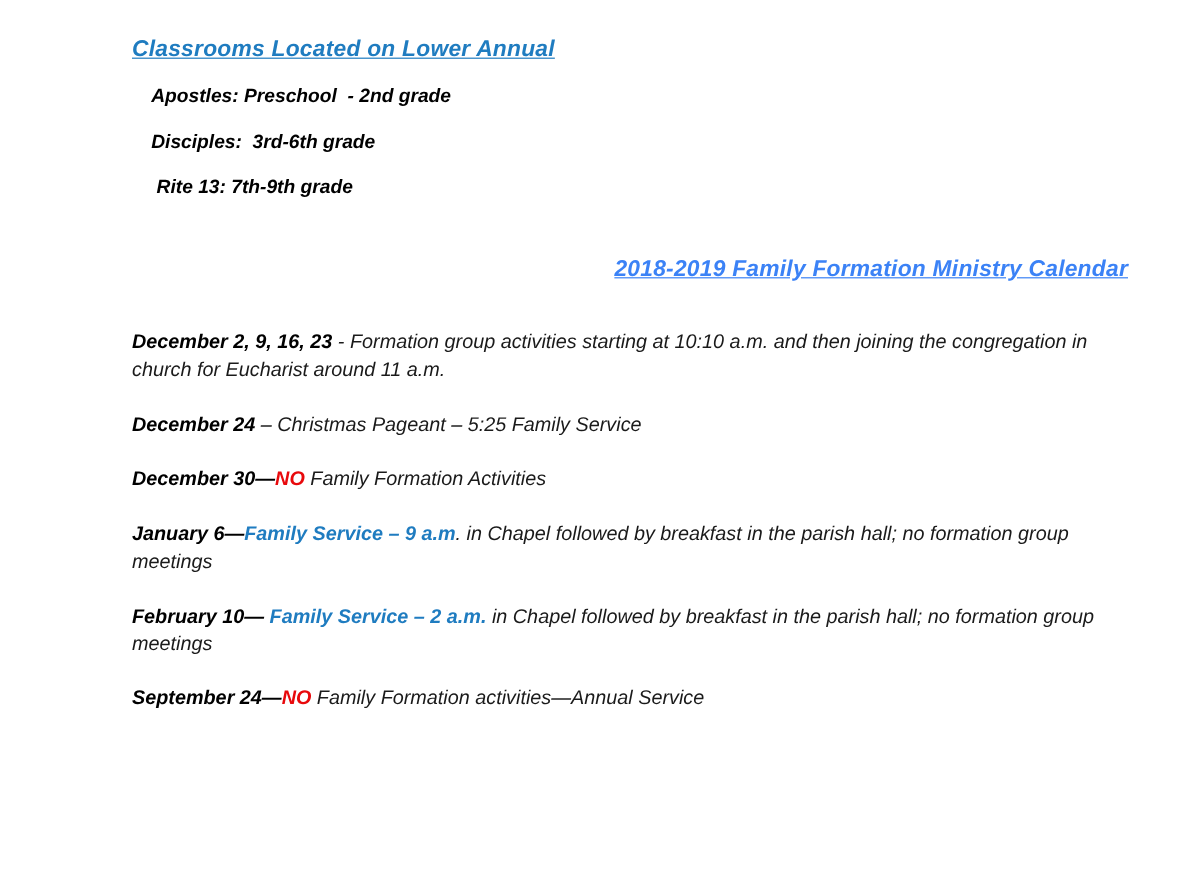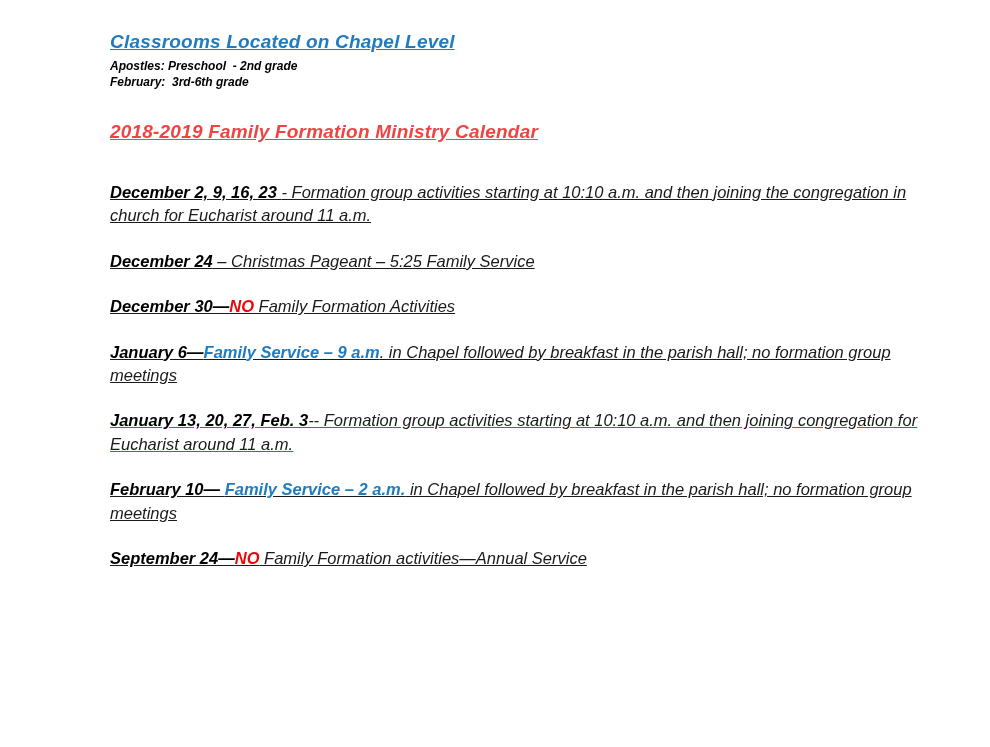--- a/index.html
+++ b/index.html
@@ -25,46 +25,46 @@
     font-size: 19px;
     font-weight: bold;
     font-style: italic;
     color: #1F7CC0;
     text-decoration: underline;
     letter-spacing: 0.2px;
     margin: 0 0 4px 0;
     line-height: 1.25;
   }
   .classline {
-    font-size: 12px;
+    font-size: 16px;
     font-weight: bold;
     font-style: italic;
     line-height: 1.38;
-    margin: 0;
+    margin: 16px;
     white-space: pre;
   }
   .gap-a { height: 30px; }
   .calendar-heading {
     font-size: 19px;
     font-weight: bold;
     font-style: italic;
-    color: #ef4444;
+    color: #3b82f6;
     text-decoration: underline;
     margin: 0;
     letter-spacing: 0.2px;
+    text-align: right;
   }
   .gap-b { height: 38px; }
 
   .entry {
     font-size: 16.5px;
     font-style: italic;
     line-height: 1.42;
     margin: 0 0 22px 0;
     color: #1a1a1a;
-    text-decoration: underline;
   }
   .entry:last-child { margin-bottom: 0; }
   .date {
     font-weight: bold;
     color: #000000;
   }
   .no {
     font-weight: bold;
     color: #E8090C;
   }
@@ -80,45 +80,45 @@
   .entry.grammar {
     position: relative;
   }
 </style>
 </head>
 <body>
 
 <div class="page">
 
   <div>
-    <div class="heading">Classrooms Located on Chapel Level</div>
+    <div class="heading">Classrooms Located on Lower Annual</div>
 
     <div class="classline"><span class="date">Apostles:</span><span> Preschool  - 2nd grade</span></div>
 
-    <div class="classline"><span class="date">February:</span><span>  3rd-6th grade</span></div>
+    <div class="classline"><span class="date">Disciples:</span><span>  3rd-6th grade</span></div>
 
+    <div class="classline"><span class="date"> Rite 13:</span><span> 7th-9th grade</span></div>
   </div>
 
   <div class="gap-a"></div>
 
   <div class="calendar-heading">2018-2019  Family Formation Ministry Calendar</div>
 
   <div class="gap-b"></div>
 
   <div>
 
     <p class="entry"><span class="date">December 2, 9, 16, 23 </span><span>- Formation group activities starting at 10:10 a.m. and then joining the congregation in church for Eucharist around 11 a.m.</span></p>
 
     <p class="entry"><span class="date">December 24</span><span> – Christmas Pageant – 5:25 Family  Service</span></p>
 
     <p class="entry"><span class="date">December 30—</span><span class="no">NO</span><span> Family Formation Activities</span></p>
 
     <p class="entry"><span class="date">January 6—</span><span class="blue-bold">Family Service – 9 a.m</span><span>. in Chapel followed by breakfast in the parish hall; no formation group meetings</span></p>
 
-    <p class="entry grammar"><span class="underline-green"><span class="date">January 13, 20, 27, Feb. 3</span><span>-- Formation group activities starting at 10:10 a.m. and then joining congregation for Eucharist around 11 a.m.</span></span></p>
 
     <p class="entry"><span class="date">February 10— </span><span class="blue-bold">Family Service – 2 a.m.</span><span> in Chapel followed by breakfast in the parish hall; no formation group meetings</span></p>
 
 
     <p class="entry"><span class="date">September 24—</span><span class="no">NO</span><span> Family Formation activities—Annual Service</span></p>
 
   </div>
 </div>
 
 </body></html>

